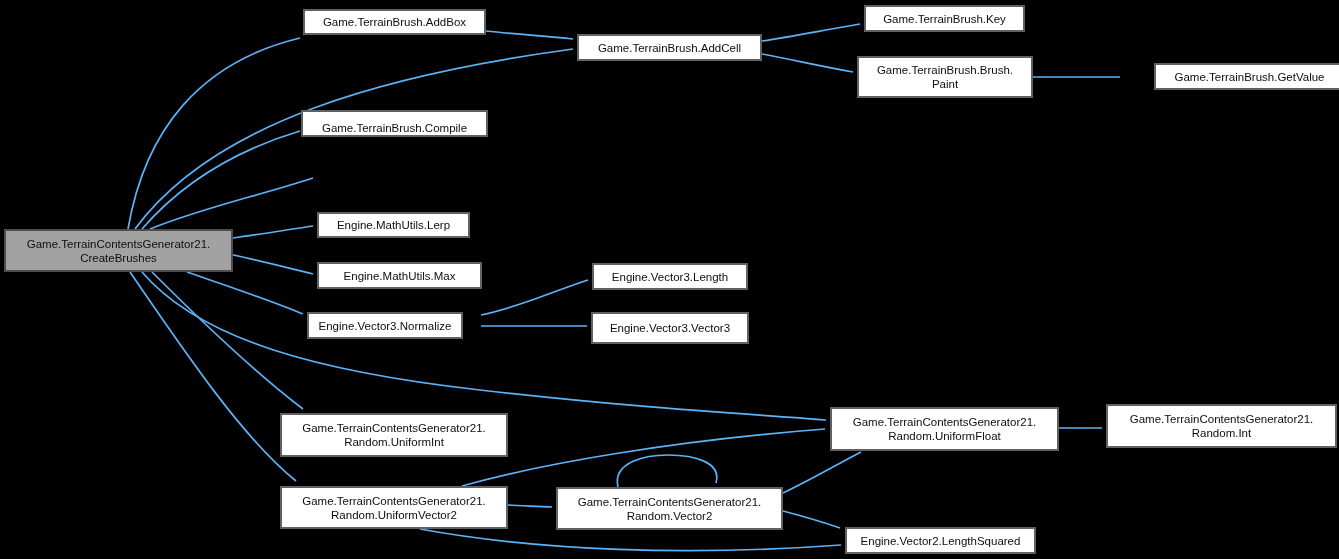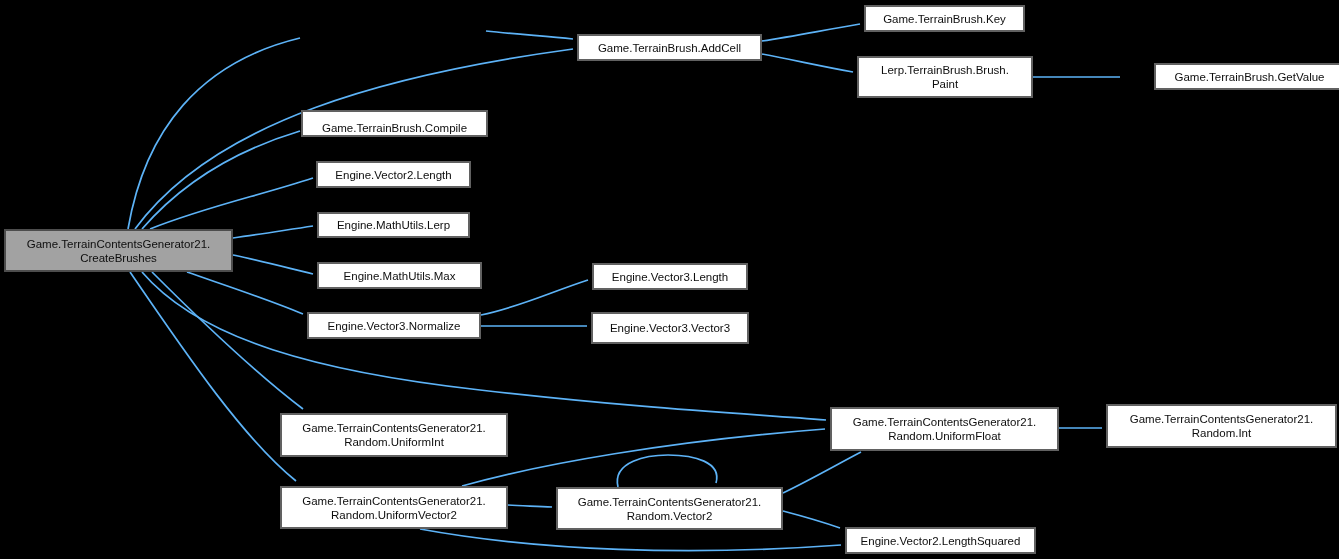--- a/index.html
+++ b/index.html
@@ -52,46 +52,46 @@
         <path d="M 618,487 C 612,461 648,455 668,455 C 694,455 722,462 716,483" marker-end="url(#arrowhead)"></path>
         <path d="M 783,493 C 812,479 836,465 861,452" marker-end="url(#arrowhead)"></path>
         <path d="M 783,511 C 802,516 820,521 840,528" marker-end="url(#arrowhead)"></path>
         <path d="M 1059,428 L 1102,428" marker-end="url(#arrowhead)"></path>
       </g>
   </svg>
 <div class="node root" style="left: 4px; top: 229px; width: 229px; height: 43px; background: rgb(162, 162, 162); color: rgb(14, 14, 14);">
       <div class="nl">Game.TerrainContentsGenerator21.</div>
       <div class="nl">CreateBrushes</div>
     </div>
+    <div class="node" style="left: 303px; top: 9px; width: 183px; height: 26px; color: rgb(14, 14, 14);">
+      <div class="nl">Game.TerrainBrush.AddBox</div>
+    </div>
     <div class="node" style="left: 864px; top: 5px; width: 161px; height: 27px; color: rgb(14, 14, 14);">
       <div class="nl">Game.TerrainBrush.Key</div>
     </div>
     <div class="node" style="left: 577px; top: 34px; width: 185px; height: 27px; color: rgb(14, 14, 14);">
       <div class="nl">Game.TerrainBrush.AddCell</div>
     </div>
     <div class="node" style="left: 857px; top: 56px; width: 176px; height: 42px; color: rgb(14, 14, 14);">
-      <div class="nl">Lerp.TerrainBrush.Brush.</div>
+      <div class="nl">Game.TerrainBrush.Brush.</div>
       <div class="nl">Paint</div>
     </div>
     <div class="node" style="left: 1124px; top: 63px; width: 191px; height: 27px; color: rgb(14, 14, 14); margin-left: 30px;">
       <div class="nl">Game.TerrainBrush.GetValue</div>
     </div>
     <div class="node" style="left: 301px; top: 110px; width: 187px; height: 27px; color: rgb(14, 14, 14); justify-content: flex-end;">
       <div class="nl">Game.TerrainBrush.Compile</div>
     </div>
-    <div class="node" style="left: 316px; top: 161px; width: 155px; height: 27px; color: rgb(14, 14, 14);">
-      <div class="nl">Engine.Vector2.Length</div>
-    </div>
     <div class="node" style="left: 317px; top: 212px; width: 153px; height: 26px; color: rgb(14, 14, 14);">
       <div class="nl">Engine.MathUtils.Lerp</div>
     </div>
     <div class="node" style="left: 317px; top: 262px; width: 165px; height: 27px; color: rgb(14, 14, 14);">
       <div class="nl">Engine.MathUtils.Max</div>
     </div>
-    <div class="node" style="left: 307px; top: 312px; width: 174px; height: 27px; color: rgb(14, 14, 14);">
+    <div class="node" style="left: 307px; top: 312px; width: 156px; height: 27px; color: rgb(14, 14, 14);">
       <div class="nl">Engine.Vector3.Normalize</div>
     </div>
     <div class="node" style="left: 592px; top: 263px; width: 156px; height: 27px; color: rgb(14, 14, 14);">
       <div class="nl">Engine.Vector3.Length</div>
     </div>
     <div class="node" style="left: 591px; top: 312px; width: 158px; height: 32px; color: rgb(14, 14, 14);">
       <div class="nl">Engine.Vector3.Vector3</div>
     </div>
     <div class="node" style="left: 280px; top: 413px; width: 228px; height: 44px; color: rgb(14, 14, 14);">
       <div class="nl">Game.TerrainContentsGenerator21.</div>

